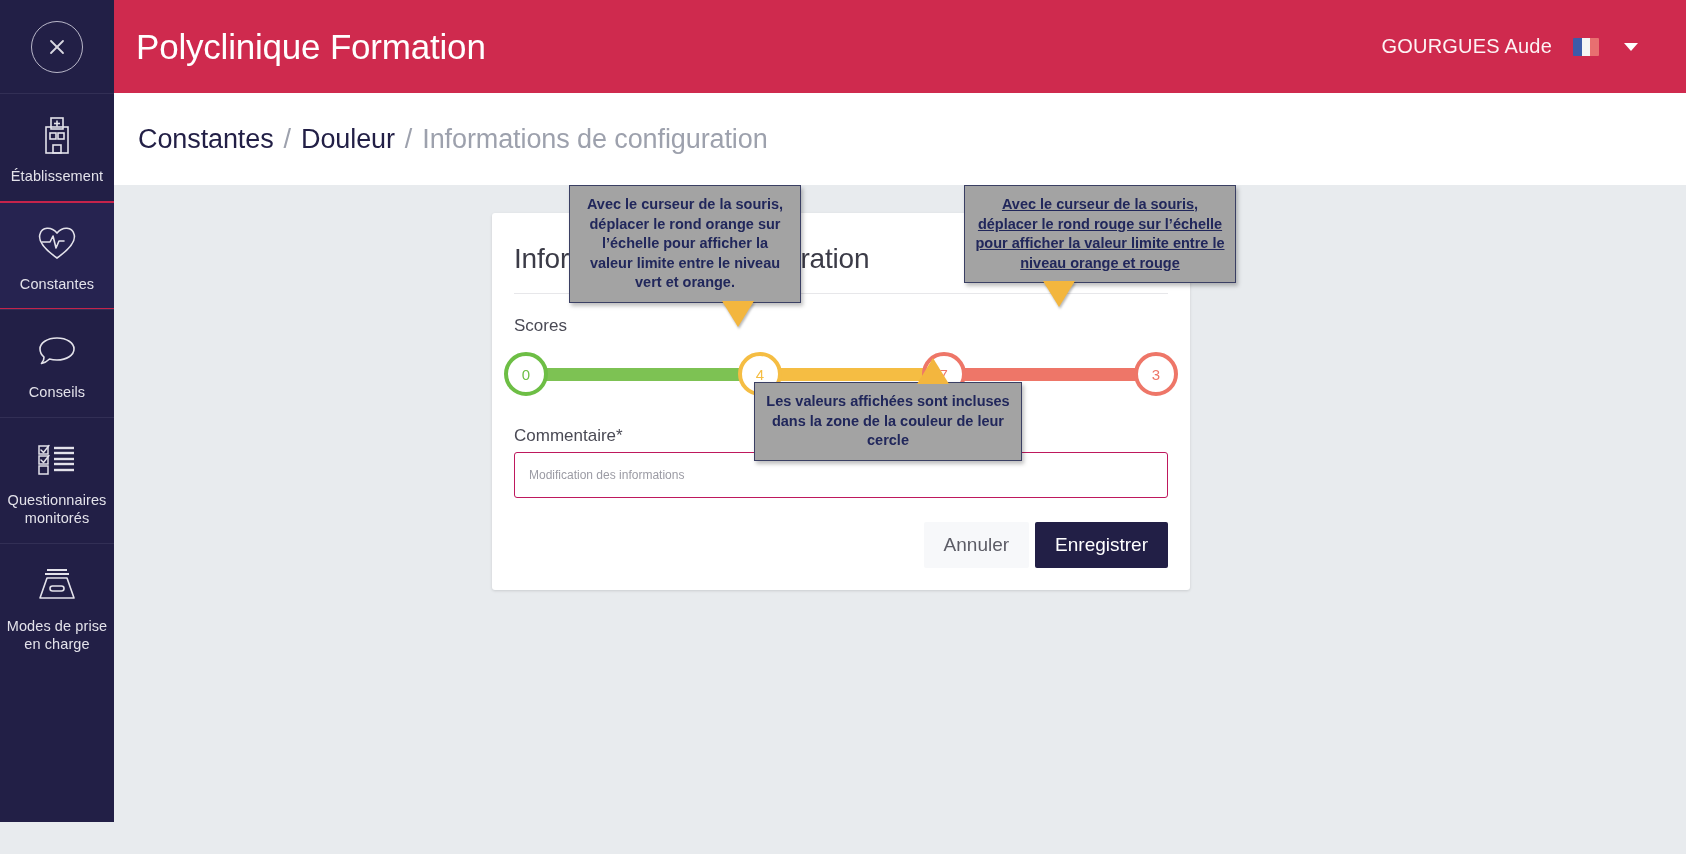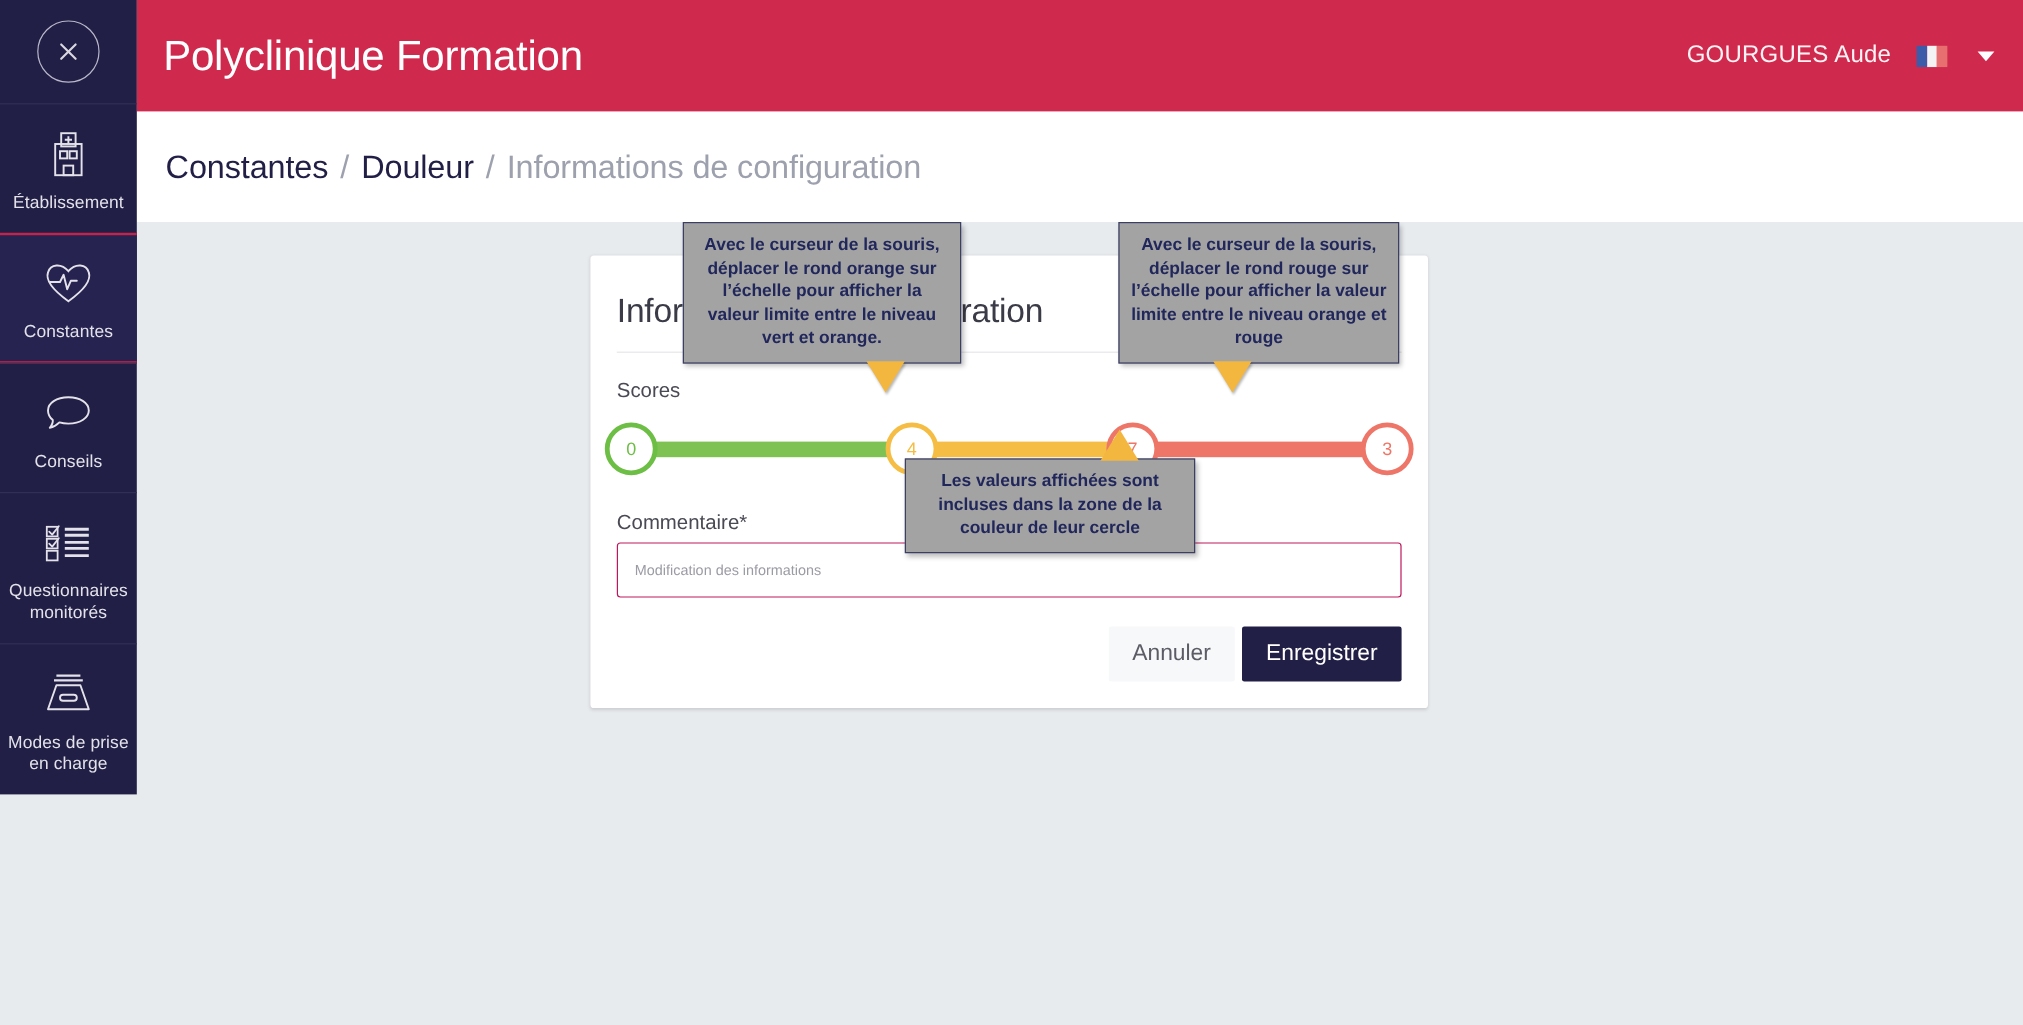--- a/index.html
+++ b/index.html
@@ -7,21 +7,21 @@
   html, body {
     width: 1686px; height: 854px;
     font-family: "Liberation Sans", sans-serif;
     overflow: hidden;
     background: #e8ebee;
   }
   .app { position: relative; width: 1686px; height: 854px; display: flex; }
 
   
   .sidebar {
-    width: 114px; height: 662px;
+    width: 114px; height: 822px;
     background: #221f46;
     flex: 0 0 114px;
     display: flex; flex-direction: column;
     position: relative; z-index: 5;
   }
   .sidebar-top {
     height: 93px; display: flex; align-items: center; justify-content: center;
   }
   .close-circle {
     width: 52px; height: 52px; border-radius: 50%;
@@ -50,21 +50,21 @@
     color: #e3e2ea; font-size: 14.5px; line-height: 18px;
     text-align: center; letter-spacing: .1px;
     font-weight: 400;
   }
 
   
   .main { flex: 1 1 auto; display: flex; flex-direction: column; min-width: 0; }
   .topbar {
     height: 93px; background: #cf2a4e;
     display: flex; align-items: center; justify-content: space-between;
-    padding: 0 24px 0 22px;
+    padding: 0 48px 0 22px;
     flex: 0 0 93px;
   }
   .brand {
     color: #ffffff; font-size: 35px; font-weight: 400; letter-spacing: -0.2px;
   }
   .user-box { display: flex; align-items: center; gap: 21px; cursor: pointer; }
   .user-name { color: #fdf2f4; font-size: 20px; letter-spacing: .2px; }
   .flag { width: 26px; height: 18px; display: flex; border-radius: 1px; overflow: hidden; }
   .flag i { flex: 1 1 33.33%; display: block; }
   .flag .b { background: #3c5ba9; }
@@ -318,25 +318,25 @@
           <button class="btn btn-cancel">Annuler</button>
           <button class="btn btn-save">Enregistrer</button>
         </div>
       </section>
 
       <div class="tip down" style="left:455px; top:0px; width:232px;">
         <span>Avec le curseur de la souris, déplacer le rond orange sur l’échelle pour afficher la valeur limite entre le niveau vert et orange.</span>
         <span class="tail" style="left:152px;"></span>
       </div>
 
-      <div class="tip down" style="left:818px; top:0px; width:234px;">
+      <div class="tip down" style="left:850px; top:0px; width:272px;text-decoration:underline;">
         <span>Avec le curseur de la souris, déplacer le rond rouge sur l’échelle pour afficher la valeur limite entre le niveau orange et rouge</span>
         <span class="tail" style="left:78px;"></span>
       </div>
 
-      <div class="tip up" style="left:640px; top:197px; width:242px;">
+      <div class="tip up" style="left:640px; top:197px; width:268px;">
         <span>Les valeurs affichées sont incluses dans la zone de la couleur de leur cercle</span>
         <span class="tail" style="left:162px;"></span>
       </div>
 
     </div>
   </div>
 </div>
 
 </body></html>

